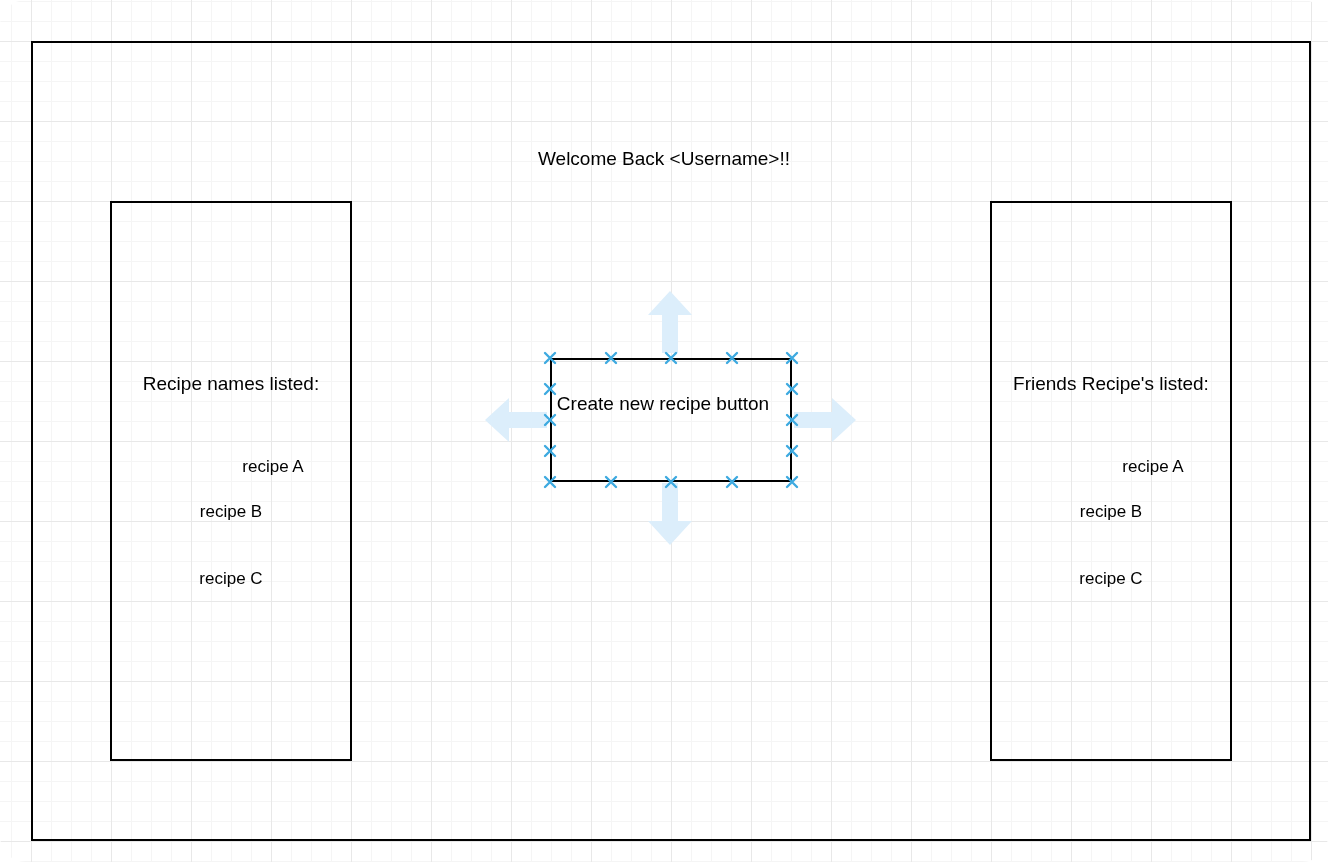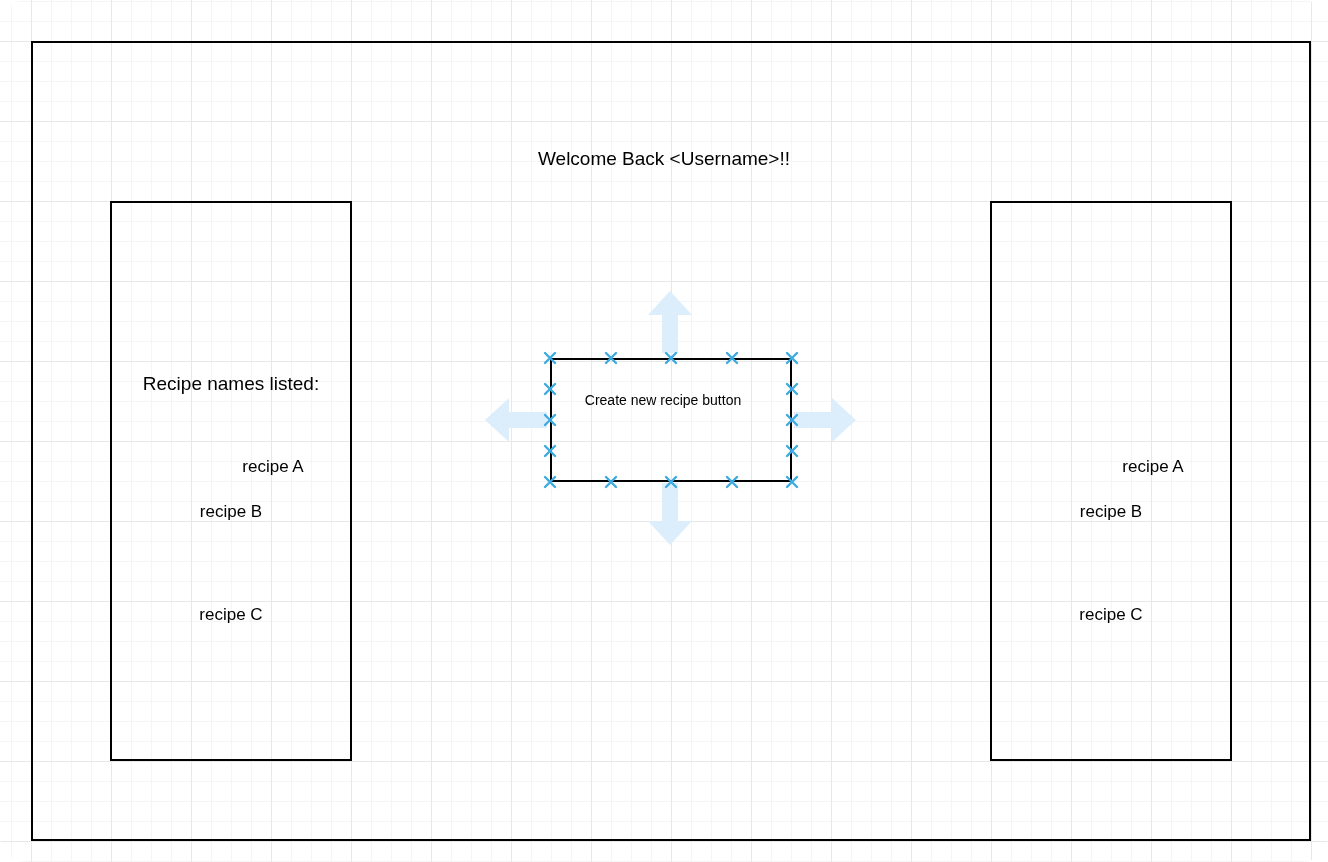--- a/index.html
+++ b/index.html
@@ -85,38 +85,38 @@
     left: 364px;
     top: 147px;
     width: 600px;
     font-size: 19px;
   }
 
   #create-button-label {
     left: 550px;
     top: 392px;
     width: 226px;
-    font-size: 14px;
+    font-size: 19px;
   }
 
   .panel-heading {
     font-size: 19px;
     top: 372px;
     width: 242px;
   }
   #left-panel-heading  { left: 110px; }
   #right-panel-heading { left: 990px; }
 
   .panel-item {
     font-size: 17px;
     width: 242px;
   }
   .panel-item.row-0 { top: 457px; padding-left: 42px; }
   .panel-item.row-1 { top: 502px; }
-  .panel-item.row-2 { top: 569px; margin-top: 36px; }
+  .panel-item.row-2 { top: 569px; }
   .left-col  { left: 110px; }
   .right-col { left: 990px; }
 
   
   .handle {
     position: absolute;
     width: 16px;
     height: 16px;
     margin-left: -8px;
     margin-top: -8px;
@@ -144,20 +144,21 @@
 
   <div class="label" id="welcome-label">Welcome Back &lt;Username&gt;!!</div>
 
   <div class="shape" id="left-panel"></div>
   <div class="label panel-heading" id="left-panel-heading">Recipe names listed:</div>
   <div class="label panel-item left-col row-0">recipe A</div>
   <div class="label panel-item left-col row-1">recipe B</div>
   <div class="label panel-item left-col row-2">recipe C</div>
 
   <div class="shape" id="right-panel"></div>
+  <div class="label panel-heading" id="right-panel-heading">Friends Recipe's listed:</div>
   <div class="label panel-item right-col row-0">recipe A</div>
   <div class="label panel-item right-col row-1">recipe B</div>
   <div class="label panel-item right-col row-2">recipe C</div>
 
   <div class="dir-arrow" id="arrow-up">
     <svg width="44" height="62" viewBox="0 0 44 62">
       <polygon points="22,0 44,24 30,24 30,62 14,62 14,24 0,24" fill="#dceefb"></polygon>
     </svg>
   </div>
   <div class="dir-arrow" id="arrow-down">

